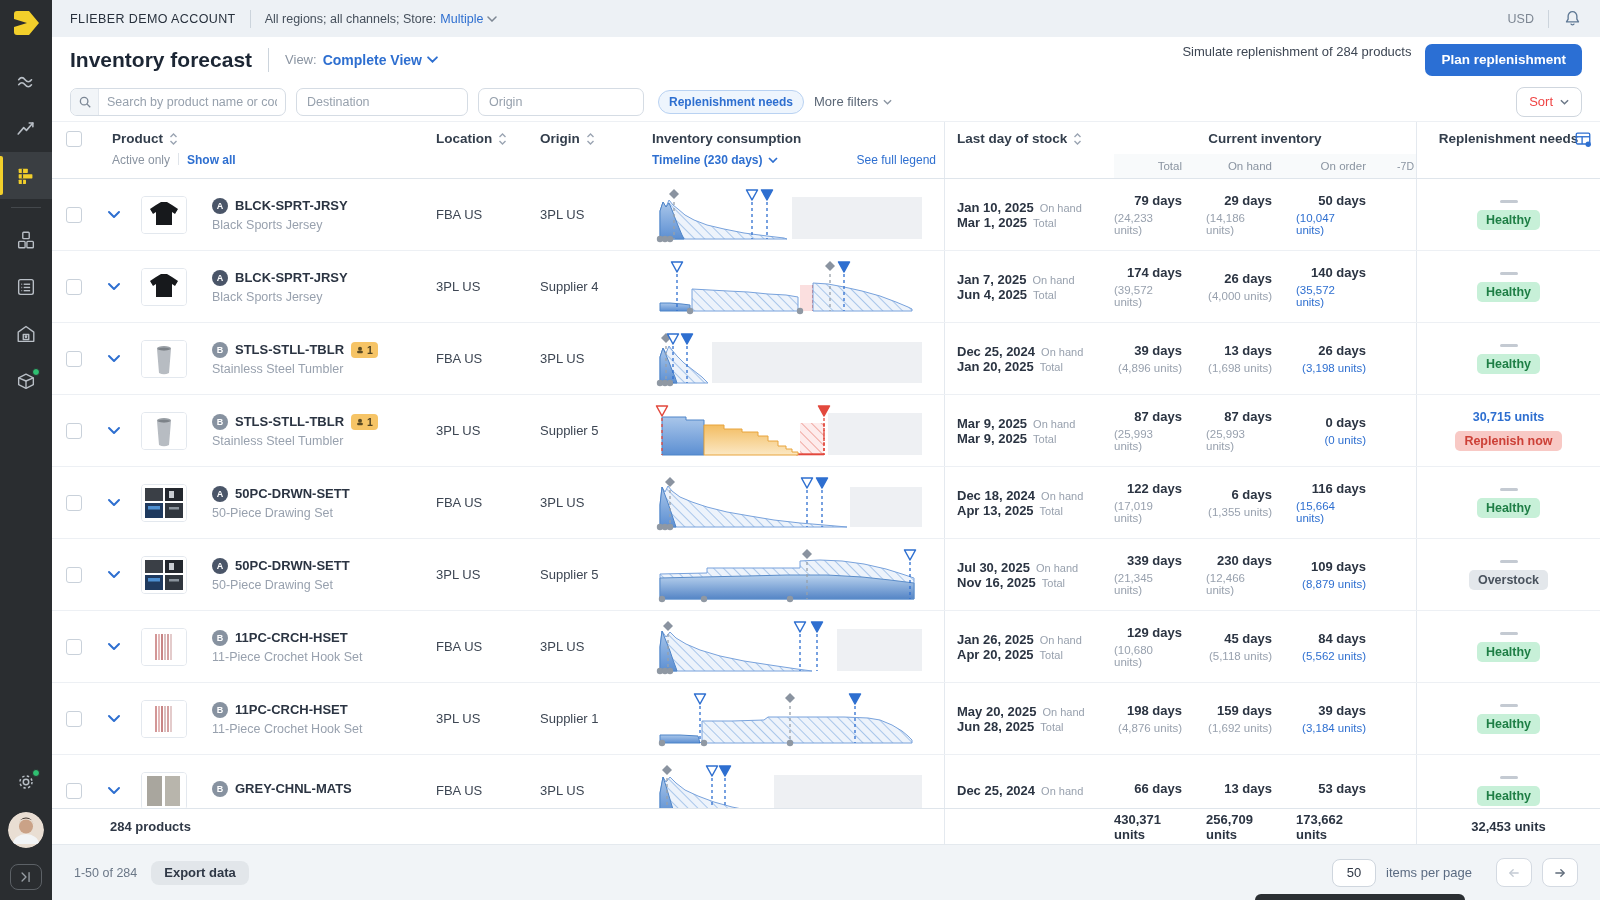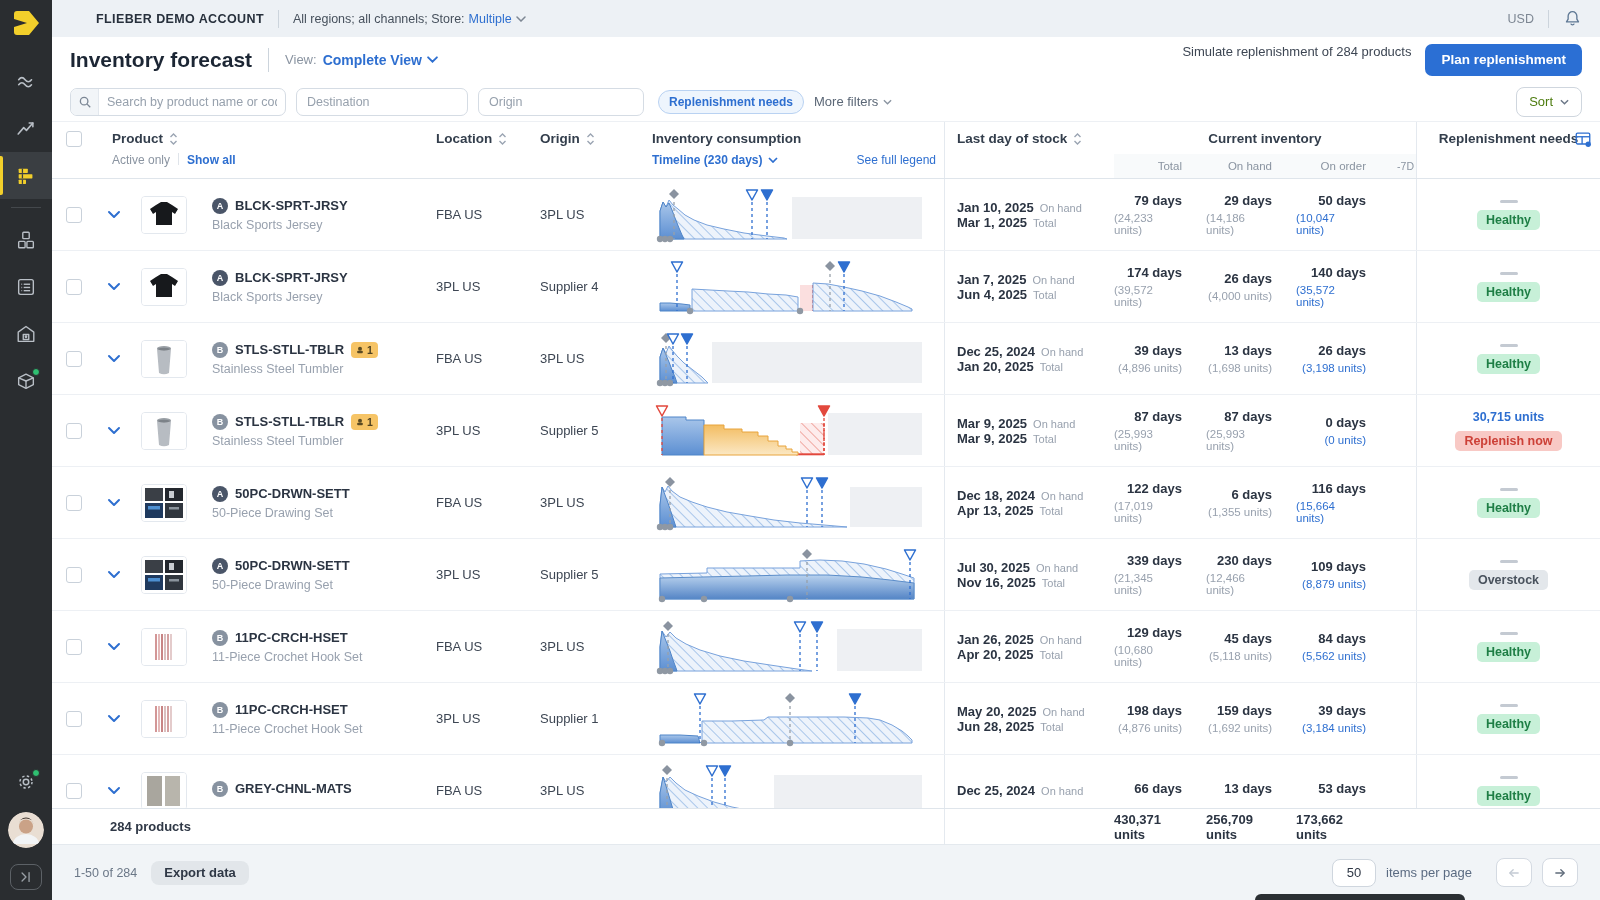--- a/index.html
+++ b/index.html
@@ -18,21 +18,21 @@
   .side-bottom { margin-top:auto; display:flex; flex-direction:column; align-items:center; padding-bottom:10px; gap:16px; }
   .green-dot { position:absolute; top:-2px; right:-3px; width:8px; height:8px; border-radius:50%; background:#2fbf71; border:1.5px solid #2a2d30; }
   .icon-wrap { position:relative; display:inline-flex; }
   .avatar { width:36px; height:36px; border-radius:50%; overflow:hidden; cursor:pointer; }
   .collapse-btn { width:32px; height:26px; border:1px solid #5c6166; border-radius:8px; display:flex; align-items:center; justify-content:center; cursor:pointer; background:transparent; }
 
   
   .main { flex:1; display:flex; flex-direction:column; width:1548px; }
 
   .topbar { height:37px; background:#edf1f5; display:flex; align-items:center; padding:0 18px; flex-shrink:0; }
-  .account { font-weight:bold; font-size:12.5px; letter-spacing:.4px; color:#27303c;margin-left:26px; }
+  .account { font-weight:normal; font-size:12.5px; letter-spacing:.4px; color:#27303c; }
   .v-div { width:1px; height:18px; background:#ccd4dc; margin:0 14px; }
   .scope { font-size:12.5px; color:#46505c; display:flex; align-items:center; gap:4px; }
   .link { color:#2e6fd0; cursor:pointer; }
   .topbar-right { margin-left:auto; display:flex; align-items:center; gap:12px; }
   .usd { color:#7d8793; font-size:12.5px; }
 
   .pagehead { height:45px; background:#fff; display:flex; align-items:center; padding:0 18px; flex-shrink:0; }
   .page-title { font-size:21px; font-weight:bold; color:#1c2634; }
   .view-label { color:#8a94a1; font-size:13px; margin-right:6px; }
   .view-value { color:#2e6fd0; font-weight:bold; font-size:14px; display:flex; align-items:center; gap:5px; cursor:pointer; }
@@ -42,21 +42,21 @@
 
   .filterbar { height:39px; background:#fff; display:flex; align-items:center; padding:0 18px; gap:10px; flex-shrink:0; }
   .search-box { width:216px; height:28px; border:1px solid #d5dce4; border-radius:7px; display:flex; align-items:center; overflow:hidden; background:#fff; }
   .search-icon-area { width:28px; height:100%; display:flex; align-items:center; justify-content:center; background:#f2f5f8; border-right:1px solid #e3e8ee; flex-shrink:0; }
   .search-box input { border:none; outline:none; flex:1; font-size:12.5px; padding:0 8px; color:#3d4653; font-family:inherit; }
   .search-box input::placeholder, .select input::placeholder { color:#97a1ad; }
   .select { height:28px; border:1px solid #d5dce4; border-radius:7px; display:flex; align-items:center; background:#fff; overflow:hidden; }
   .select input { border:none; outline:none; flex:1; font-size:12.5px; padding:0 10px; color:#3d4653; font-family:inherit; }
   .chip { height:24px; border:1px solid #b9d2f2; background:#eef5fd; color:#2e6fd0; font-size:12px; font-weight:bold; border-radius:12px; padding:0 10px; display:flex; align-items:center; margin-left:4px; cursor:pointer; }
   .more-filters { color:#5b6776; font-size:13px; display:flex; align-items:center; gap:5px; cursor:pointer; }
-  .sort-btn { margin-left:auto; height:30px; border:1px solid #cfd6de; border-radius:8px; background:#fff; padding:0 12px; font-size:13px; color:#4d7c0f; display:flex; align-items:center; gap:7px; cursor:pointer; font-family:inherit; }
+  .sort-btn { margin-left:auto; height:30px; border:1px solid #cfd6de; border-radius:8px; background:#fff; padding:0 12px; font-size:13px; color:#ef4444; display:flex; align-items:center; gap:7px; cursor:pointer; font-family:inherit; }
 
   
   .grid { display:grid; grid-template-columns:44px 36px 64px 240px 104px 112px 292px 170px 92px 90px 94px 26px minmax(0,1fr); }
   .thead { background:#fff; border-bottom:1px solid #dfe5eb; border-top:1px solid #edf0f4; flex-shrink:0; }
   .thead .grid { align-items:start; }
   .th-cell { padding-top:9px; }
   .th-label { font-size:13.5px; font-weight:bold; color:#333e4c; display:inline-flex; align-items:center; gap:6px; }
   .th-product { grid-column:2 / 5; padding-left:16px; }
   .th-sub { margin-top:7px; font-size:12px; color:#8a94a1; display:flex; gap:8px; padding-bottom:8px; }
   .th-consumption { display:flex; flex-direction:column; }
@@ -1075,20 +1075,21 @@
   </div>
       </div>
 
     <div class="totalsrow grid">
       <div class="t-products">284 products</div>
       <div class="t-cell bl" style="grid-column:8"></div>
       <div class="t-cell">430,371 units</div>
       <div class="t-cell">256,709 units</div>
       <div class="t-cell">173,662 units</div>
       <div class="t-cell"></div>
+      <div class="t-cell t-repl bl">32,453 units</div>
     </div>
 
     <div class="bottombar">
       <span class="range">1-50 of 284</span>
       <button class="export-btn">Export data</button>
       <span class="bottom-right">
         <input class="pagesize" value="50" style="">
         <span class="perpage">items per page</span>
         <span class="pg-btn disabled">
           <svg width="14" height="10" viewBox="0 0 16 12" fill="none" stroke="#c3cad3" stroke-width="1.6" stroke-linecap="round" stroke-linejoin="round">

